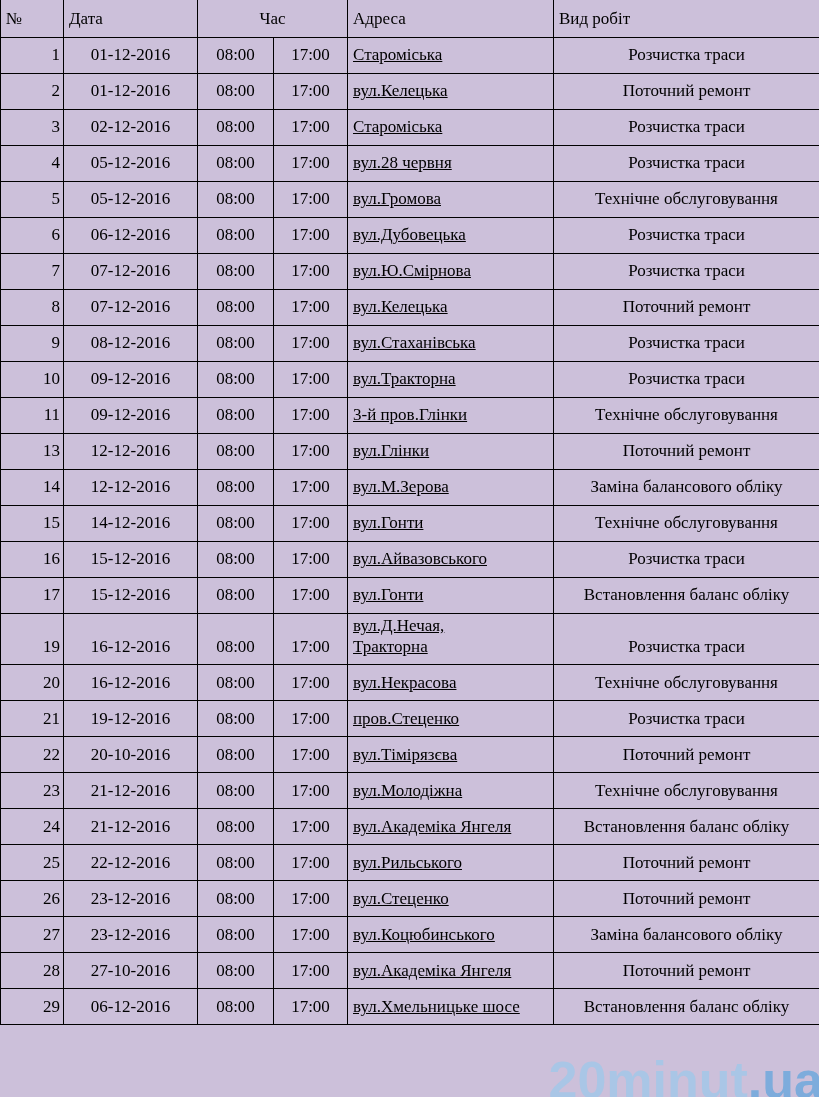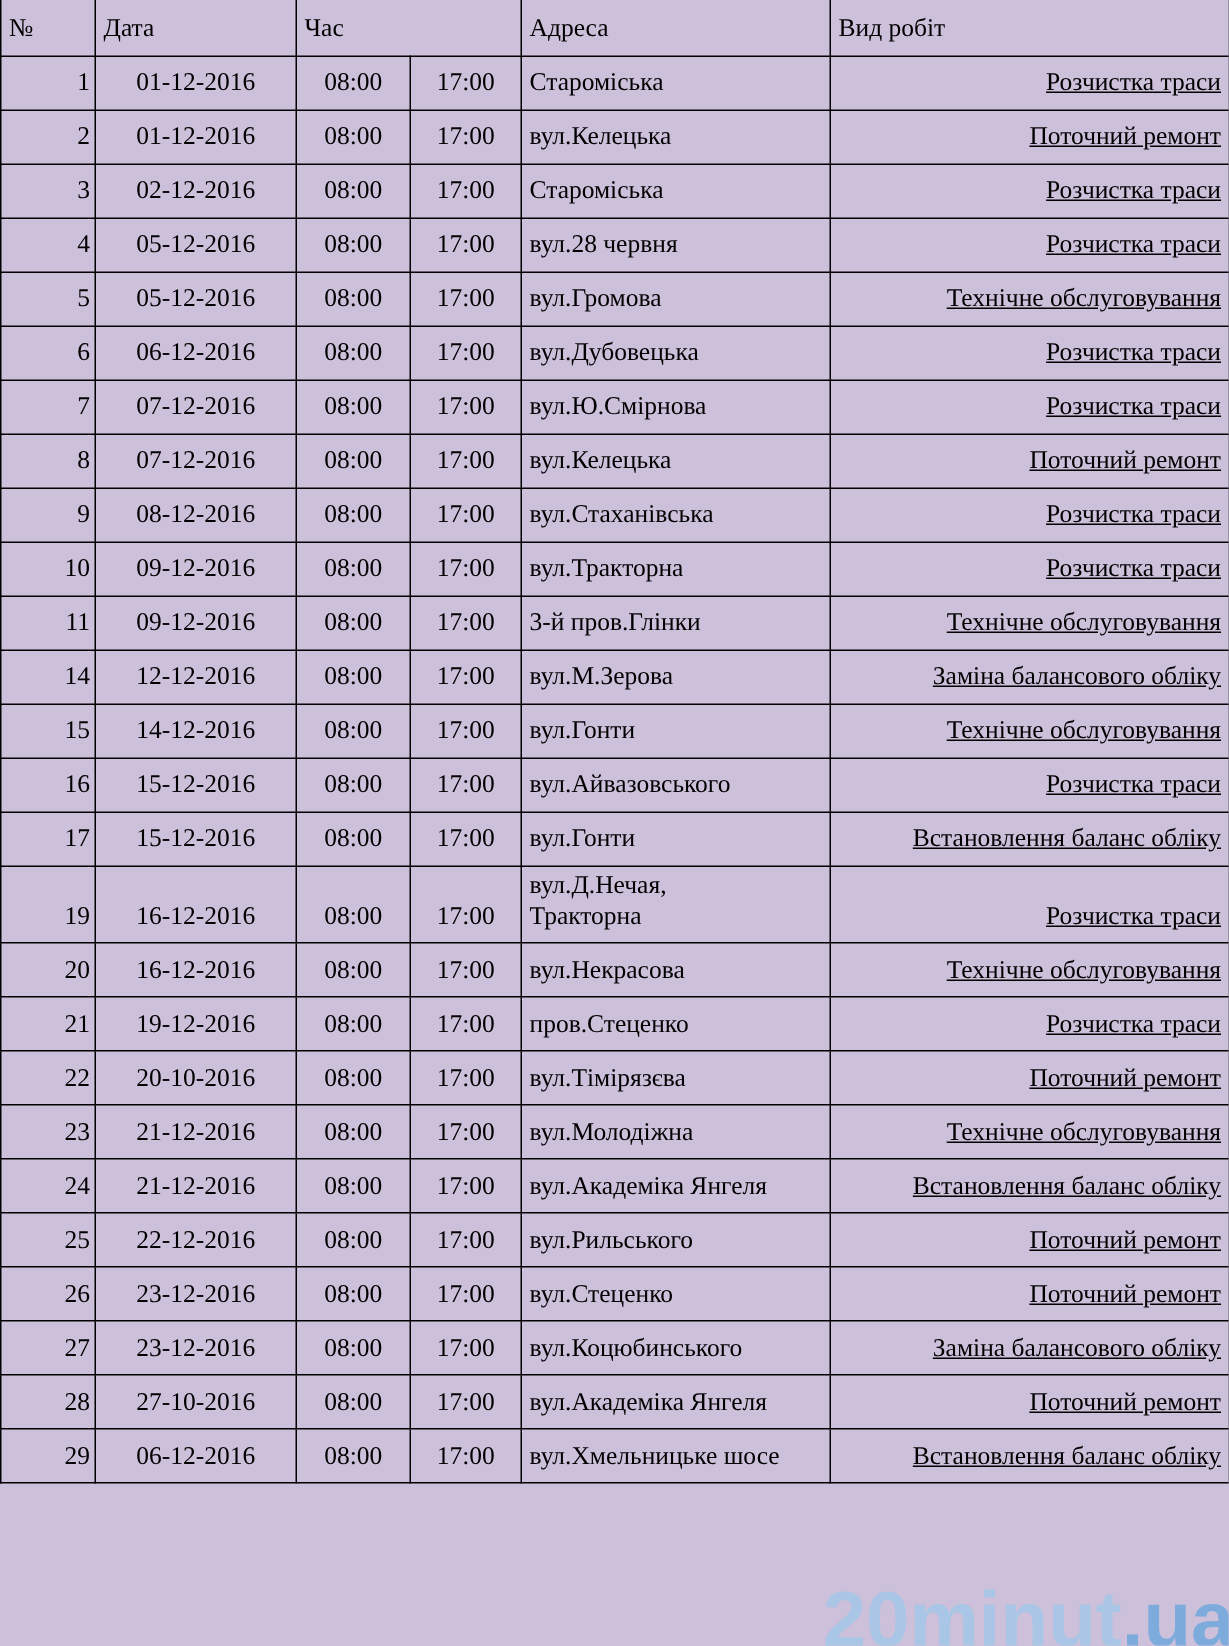--- a/index.html
+++ b/index.html
@@ -29,39 +29,39 @@
     vertical-align: bottom;
     overflow: hidden;
     line-height: 1.22;
   }
   .schedule thead th {
     border-top: none;
     height: 28px;
     text-align: left;
   }
   .schedule thead th.time-h {
-    text-align: left;
+    text-align: center;
   }
   .schedule tr.data {
     height: 36px;
   }
   .schedule td.num {
     text-align: right;
     padding-right: 3px;
   }
   .schedule td.date,
   .schedule td.time {
     text-align: center;
   }
   .schedule td.addr {
     white-space: pre-line;
+    text-decoration: underline;
   }
   .schedule td.work {
-    text-align: right;
-    text-decoration: underline;
+    text-align: center;
   }
   .watermark {
     position: absolute;
     right: -4px;
     bottom: -13px;
     font-family: "Liberation Sans", sans-serif;
     font-weight: bold;
     font-size: 52px;
     letter-spacing: 0px;
     white-space: nowrap;
@@ -174,20 +174,28 @@
       </tr>
       <tr class="data">
         <td class="num">11</td>
         <td class="date">09-12-2016</td>
         <td class="time t1">08:00</td>
         <td class="time t2">17:00</td>
         <td class="addr">3-й пров.Глінки</td>
         <td class="work">Технічне обслуговування</td>
       </tr>
       <tr class="data">
+        <td class="num">13</td>
+        <td class="date">12-12-2016</td>
+        <td class="time t1">08:00</td>
+        <td class="time t2">17:00</td>
+        <td class="addr">вул.Глінки</td>
+        <td class="work">Поточний ремонт</td>
+      </tr>
+      <tr class="data">
         <td class="num">14</td>
         <td class="date">12-12-2016</td>
         <td class="time t1">08:00</td>
         <td class="time t2">17:00</td>
         <td class="addr">вул.М.Зерова</td>
         <td class="work">Заміна балансового обліку</td>
       </tr>
       <tr class="data">
         <td class="num">15</td>
         <td class="date">14-12-2016</td>

